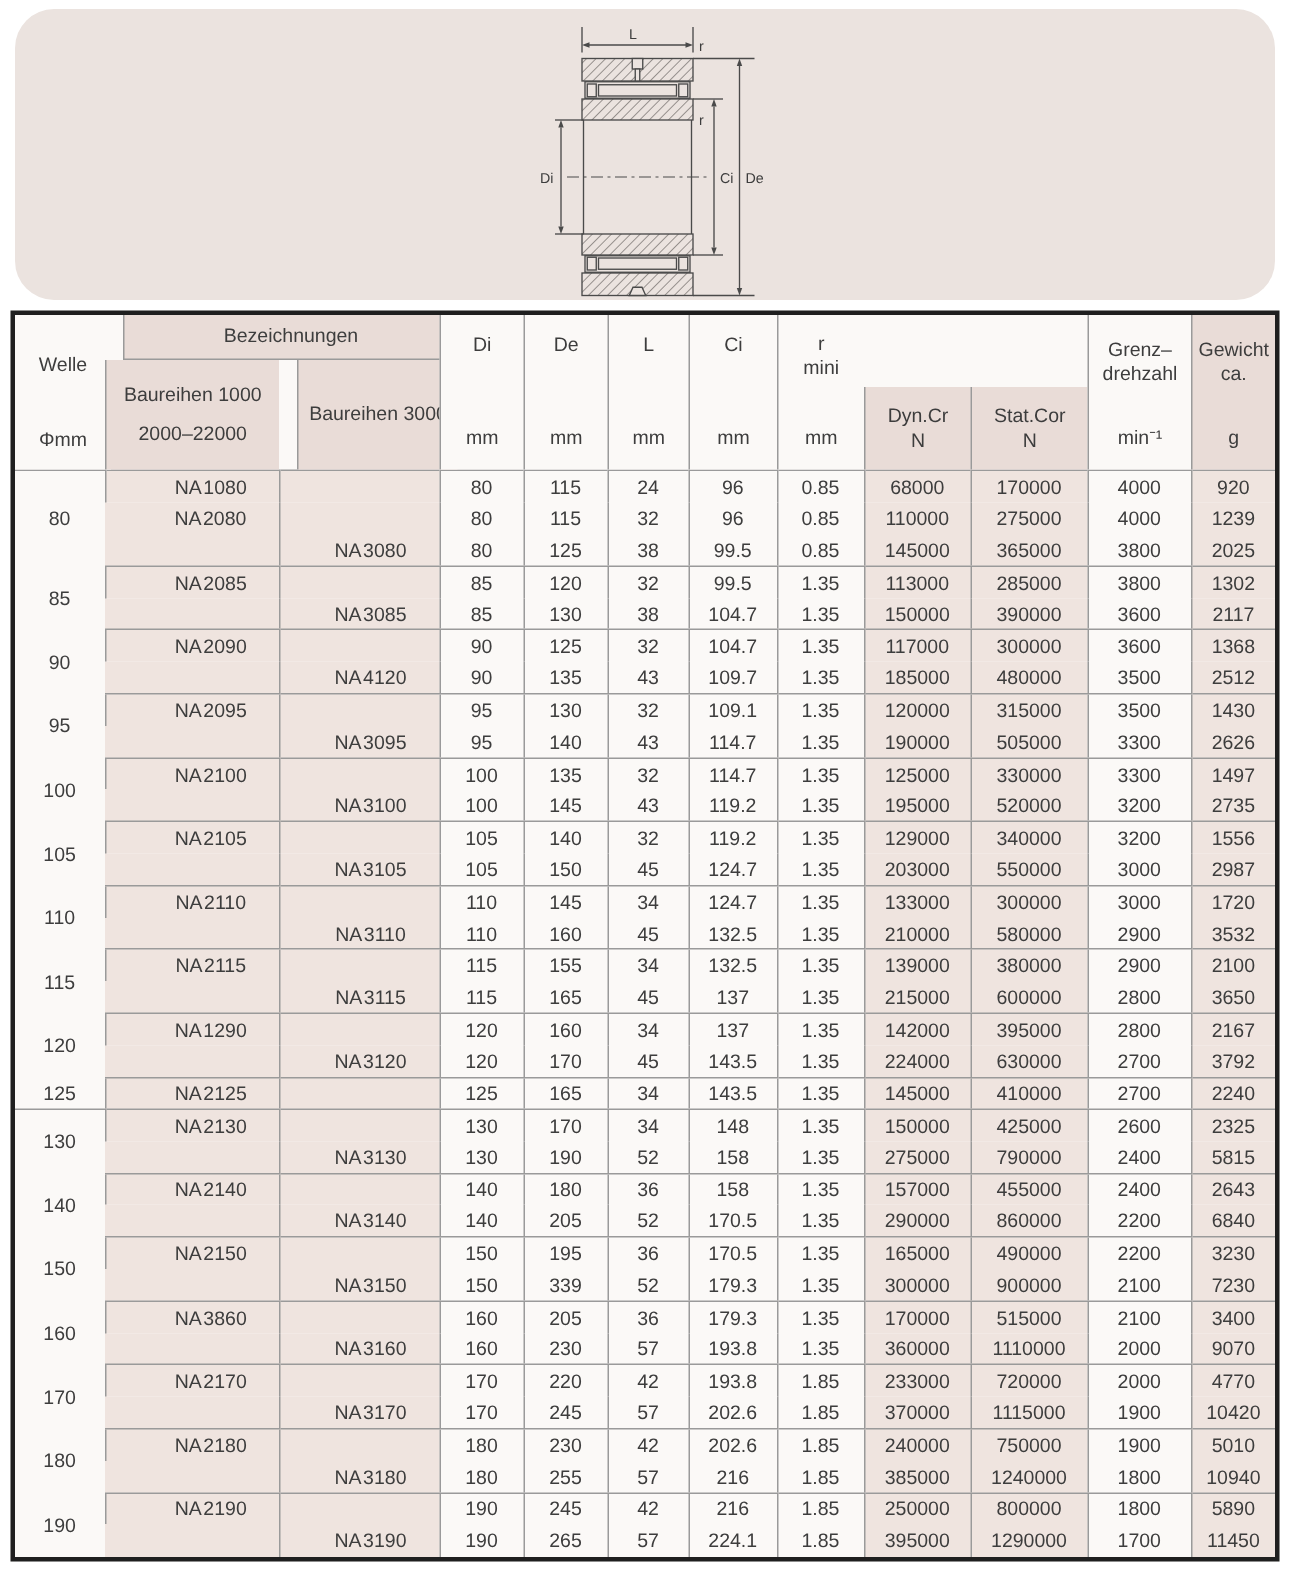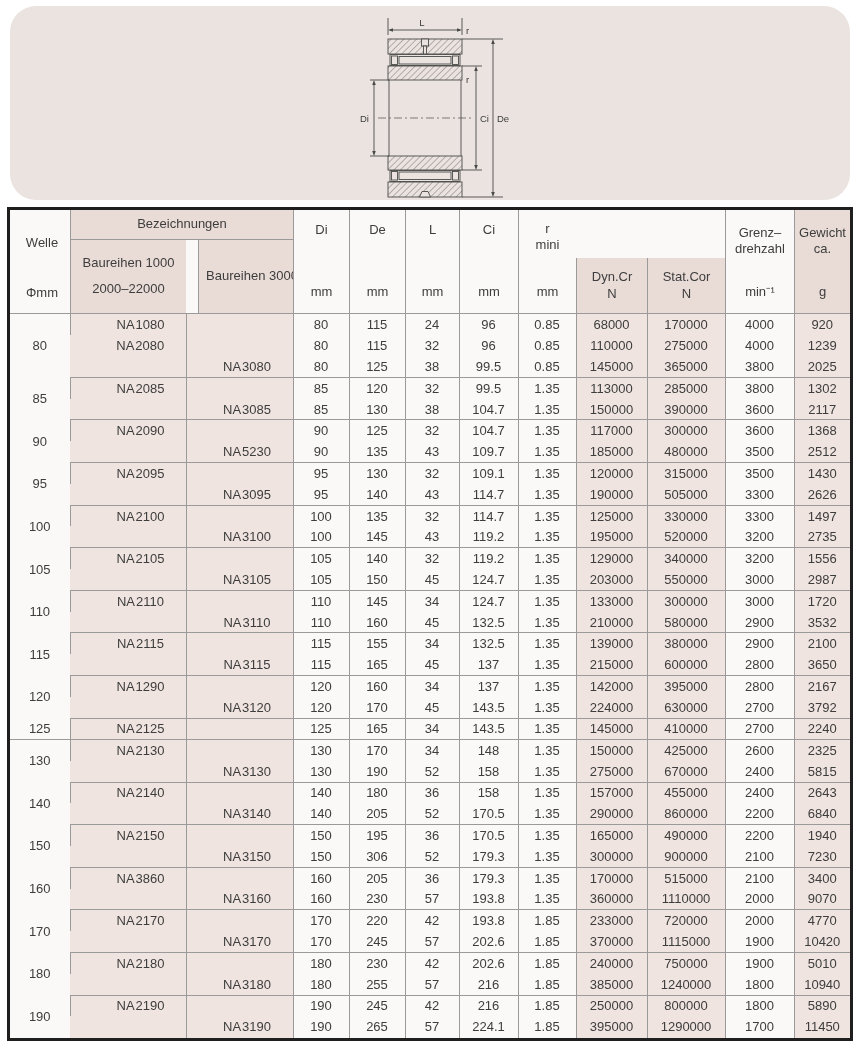--- a/index.html
+++ b/index.html
@@ -118,21 +118,21 @@
     </svg>
   </div>
 
   <div class="datatable">
 
     <div class="thead">
       <div class="hcell whitebg c-split" style="left:0;top:0;width:64px;height:103px;padding:26px 0 12px">
         <span>Welle</span>
         <span>Φmm</span>
       </div>
-      <div class="hcell pinkbg c-center bl bb" style="left:60px;top:0;width:223px;height:30px">
+      <div class="hcell pinkbg c-center bl bb" style="left:72px;top:0;width:223px;height:30px">
         <span>Bezeichnungen</span>
       </div>
       <div class="hcell pinkbg c-center bl" style="left:60px;top:30px;width:116px;height:73px;gap:11px">
         <span>Baureihen 1000</span>
         <span>2000–22000</span>
       </div>
       <div class="hcell pinkbg c-center bl" style="left:188px;top:30px;width:107px;height:73px">
         <span>Baureihen 3000</span>
       </div>
       <div class="hcell whitebg c-split bl" style="left:283px;top:0;width:56px;height:103px;padding:13px 0 13px">
@@ -298,21 +298,21 @@
             <td>1.35</td>
             <td class="pink">117000</td>
             <td class="pink">300000</td>
             <td>3600</td>
             <td class="pink">1368</td>
           </tr>
           <tr class="group-end">
             <td class="pink na na1"></td>
             <td class="pink na na3"><span class="cellwrap">
                 <span>NA</span>
-                <span>5230</span>
+                <span>4120</span>
               </span></td>
             <td>90</td>
             <td>135</td>
             <td>43</td>
             <td>109.7</td>
             <td>1.35</td>
             <td class="pink">185000</td>
             <td class="pink">480000</td>
             <td>3500</td>
             <td class="pink">2512</td>
@@ -554,21 +554,21 @@
             <td class="pink na na3"><span class="cellwrap">
                 <span>NA</span>
                 <span>3130</span>
               </span></td>
             <td>130</td>
             <td>190</td>
             <td>52</td>
             <td>158</td>
             <td>1.35</td>
             <td class="pink">275000</td>
-            <td class="pink">670000</td>
+            <td class="pink">790000</td>
             <td>2400</td>
             <td class="pink">5815</td>
           </tr>
           <tr>
             <td rowspan="2">140</td>
             <td class="pink na na1"><span class="cellwrap">
                 <span>NA</span>
                 <span>2140</span>
               </span></td>
             <td class="pink na na3"></td>
@@ -606,30 +606,30 @@
               </span></td>
             <td class="pink na na3"></td>
             <td>150</td>
             <td>195</td>
             <td>36</td>
             <td>170.5</td>
             <td>1.35</td>
             <td class="pink">165000</td>
             <td class="pink">490000</td>
             <td>2200</td>
-            <td class="pink">1940</td>
+            <td class="pink">3230</td>
           </tr>
           <tr class="group-end">
             <td class="pink na na1"></td>
             <td class="pink na na3"><span class="cellwrap">
                 <span>NA</span>
                 <span>3150</span>
               </span></td>
             <td>150</td>
-            <td>306</td>
+            <td>339</td>
             <td>52</td>
             <td>179.3</td>
             <td>1.35</td>
             <td class="pink">300000</td>
             <td class="pink">900000</td>
             <td>2100</td>
             <td class="pink">7230</td>
           </tr>
           <tr>
             <td rowspan="2">160</td>

